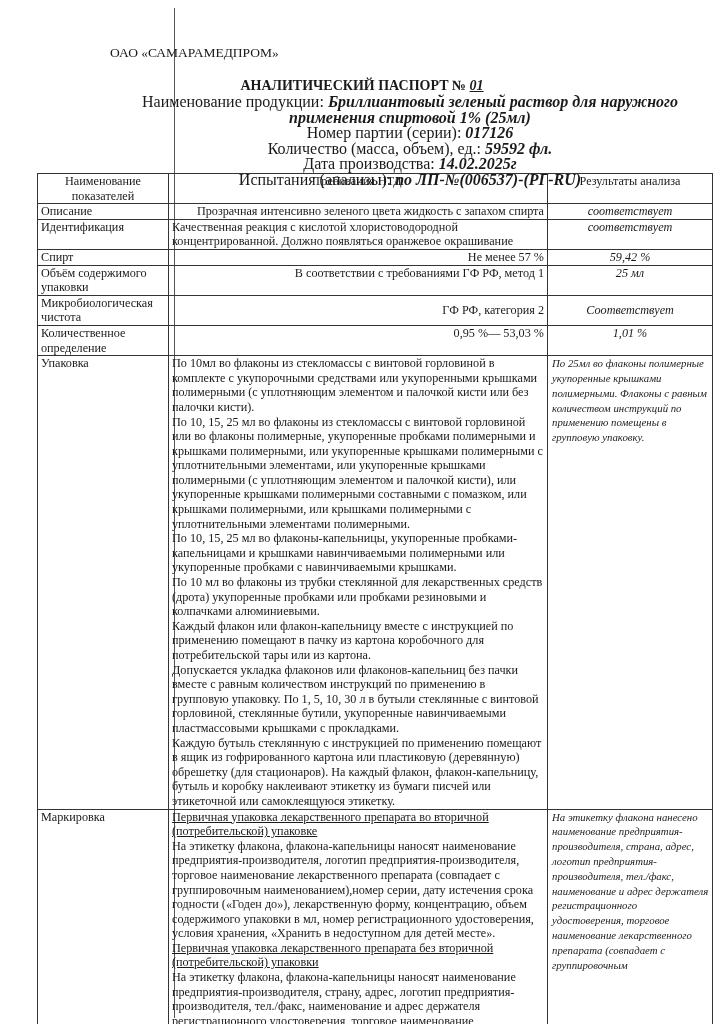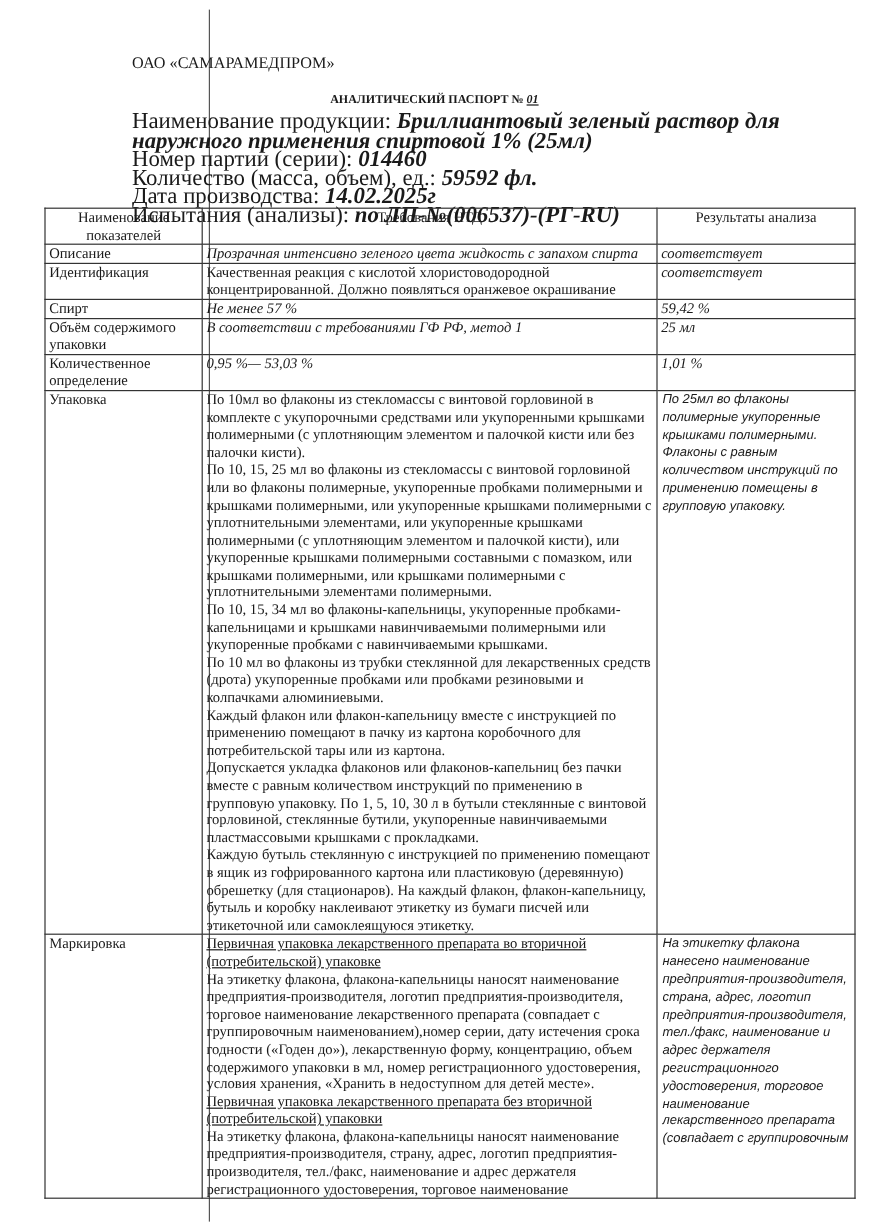--- a/index.html
+++ b/index.html
@@ -3,55 +3,55 @@
   <meta charset="utf-8">
   <style>
     html, body { margin: 0; padding: 0; background: #ffffff; }
     body {
       width: 724px; height: 1024px; position: relative; overflow: hidden;
       font-family: "Liberation Serif", "DejaVu Serif", serif;
       color: #1a1a1a;
     }
     .artifact-line { position: absolute; left: 174px; top: 8px; width: 1px; height: 1010px; background: #555; }
     .company { position: absolute; left: 110px; top: 45px; font-size: 13.5px; text-align: right; }
-    .title { position: absolute; left: 0; width: 724px; top: 78px; text-align: center; font-size: 10px; font-weight: bold; }
+    .title { position: absolute; left: 0; width: 724px; top: 78px; text-align: center; font-size: 14px; font-weight: bold; }
     .title .num { font-style: italic; text-decoration: underline; }
-    .meta { position: absolute; left: 110px; top: 94px; width: 600px; font-size: 19px; line-height: 15.6px; }
+    .meta { position: absolute; left: 110px; top: 94px; width: 600px; font-size: 16px; line-height: 15.6px; text-align: center; }
     .meta .val { font-style: italic; font-weight: bold; }
     table.passport {
       position: absolute; left: 37px; top: 173px; width: 675px;
       border-collapse: collapse; table-layout: fixed; font-size: 12.2px; line-height: 14.6px;
     }
     table.passport td { border: 1px solid #333; padding: 0 3px; vertical-align: top; margin-left: 40px; }
     col.c1 { width: 131px; }
     col.c2 { width: 379px; }
     col.c3 { width: 165px; }
     .hdr td { text-align: center; vertical-align: top; }
-    .center { text-align: left; font-style: italic; }
-    .res { text-align: left; font-style: italic; }
-    .res-left { font-style: italic; font-family: Liberation Sans, sans-serif; font-size: 10.8px; line-height: 14.8px; padding-left: 4px !important; }
+    .center { text-align: right; }
+    .res { text-align: center; font-style: italic; }
+    .res-left { font-style: italic; font-family: Liberation Serif, serif; font-size: 10.8px; line-height: 14.8px; padding-left: 4px !important; }
     .u { text-decoration: underline; display: block; }
     .para { display: block; }
     .h2 td { height: 28px; }
     .h1 td { height: 13px; }
   </style>
 </head>
 <body>
 
 <div class="artifact-line"></div>
 
 <div class="company">ОАО «САМАРАМЕДПРОМ»</div>
 
 <div class="title">
   <span>АНАЛИТИЧЕСКИЙ ПАСПОРТ № </span><span class="num">01</span>
 </div>
 
 <div class="meta">
   <div><span>Наименование продукции: </span><span class="val">Бриллиантовый зеленый раствор для наружного применения спиртовой 1% (25мл)</span></div>
-  <div><span>Номер партии (серии): </span><span class="val">014460</span></div>
+  <div><span>Номер партии (серии): </span><span class="val">017126</span></div>
   <div><span>Количество (масса, объем), ед.: </span><span class="val">59592 фл.</span></div>
   <div><span>Дата производства: </span><span class="val">14.02.2025г</span></div>
   <div><span>Испытания (анализы): </span><span class="val">по ЛП-№(006537)-(РГ-RU)</span></div>
 </div>
 
 <table class="passport">
   <colgroup>
       <col class="c1">
       <col class="c2">
       <col class="c3">
@@ -76,30 +76,35 @@
     <td>Спирт</td>
     <td class="center">Не менее 57 %</td>
     <td class="res">59,42 %</td>
   </tr>
   <tr class="h2">
     <td>Объём содержимого упаковки</td>
     <td class="center">В соответствии с требованиями  ГФ РФ, метод 1</td>
     <td class="res">25 мл</td>
   </tr>
   <tr class="h2">
+    <td>Микробиологическая чистота</td>
+    <td class="center" style="vertical-align:middle">ГФ РФ, категория 2</td>
+    <td class="res" style="vertical-align:middle">Соответствует</td>
+  </tr>
+  <tr class="h2">
     <td>Количественное определение</td>
     <td class="center">0,95 %— 53,03 %</td>
     <td class="res">1,01 %</td>
   </tr>
   <tr>
     <td>Упаковка</td>
     <td>
       <span class="para">По 10мл во флаконы из стекломассы с винтовой горловиной в комплекте с укупорочными средствами или укупоренными крышками полимерными (с уплотняющим элементом и палочкой кисти или без палочки кисти).</span>
       <span class="para"> По 10, 15, 25 мл во флаконы из стекломассы с винтовой горловиной или во флаконы полимерные, укупоренные пробками полимерными и крышками полимерными, или укупоренные крышками полимерными с уплотнительными элементами, или укупоренные крышками полимерными (с уплотняющим элементом и палочкой кисти), или укупоренные крышками полимерными составными с помазком, или крышками полимерными, или крышками полимерными с уплотнительными элементами полимерными.</span>
-      <span class="para">По 10, 15, 34 мл во флаконы-капельницы, укупоренные пробками-капельницами и крышками навинчиваемыми полимерными или укупоренные пробками с навинчиваемыми крышками.</span>
+      <span class="para">По 10, 15, 25 мл во флаконы-капельницы, укупоренные пробками-капельницами и крышками навинчиваемыми полимерными или укупоренные пробками с навинчиваемыми крышками.</span>
       <span class="para">По 10 мл во флаконы из трубки стеклянной для лекарственных средств (дрота) укупоренные пробками или пробками резиновыми и колпачками алюминиевыми.</span>
       <span class="para">Каждый флакон или флакон-капельницу вместе с инструкцией по применению помещают в пачку из картона коробочного для потребительской тары или из картона.</span>
       <span class="para">Допускается укладка флаконов или флаконов-капельниц без пачки вместе с равным количеством инструкций по применению в групповую упаковку. По 1, 5, 10, 30 л в бутыли стеклянные с винтовой горловиной, стеклянные бутили, укупоренные навинчиваемыми пластмассовыми крышками с прокладками.</span>
       <span class="para"> Каждую бутыль стеклянную с инструкцией по применению помещают в ящик из гофрированного картона или пластиковую (деревянную) обрешетку (для стационаров).  На каждый флакон, флакон-капельницу, бутыль и коробку наклеивают этикетку из бумаги писчей или этикеточной или самоклеящуюся этикетку.</span>
     </td>
     <td class="res-left">По 25мл во флаконы полимерные укупоренные крышками полимерными. Флаконы с равным количеством инструкций по применению помещены в групповую упаковку.</td>
   </tr>
   <tr>
     <td>Маркировка</td>
     <td>

